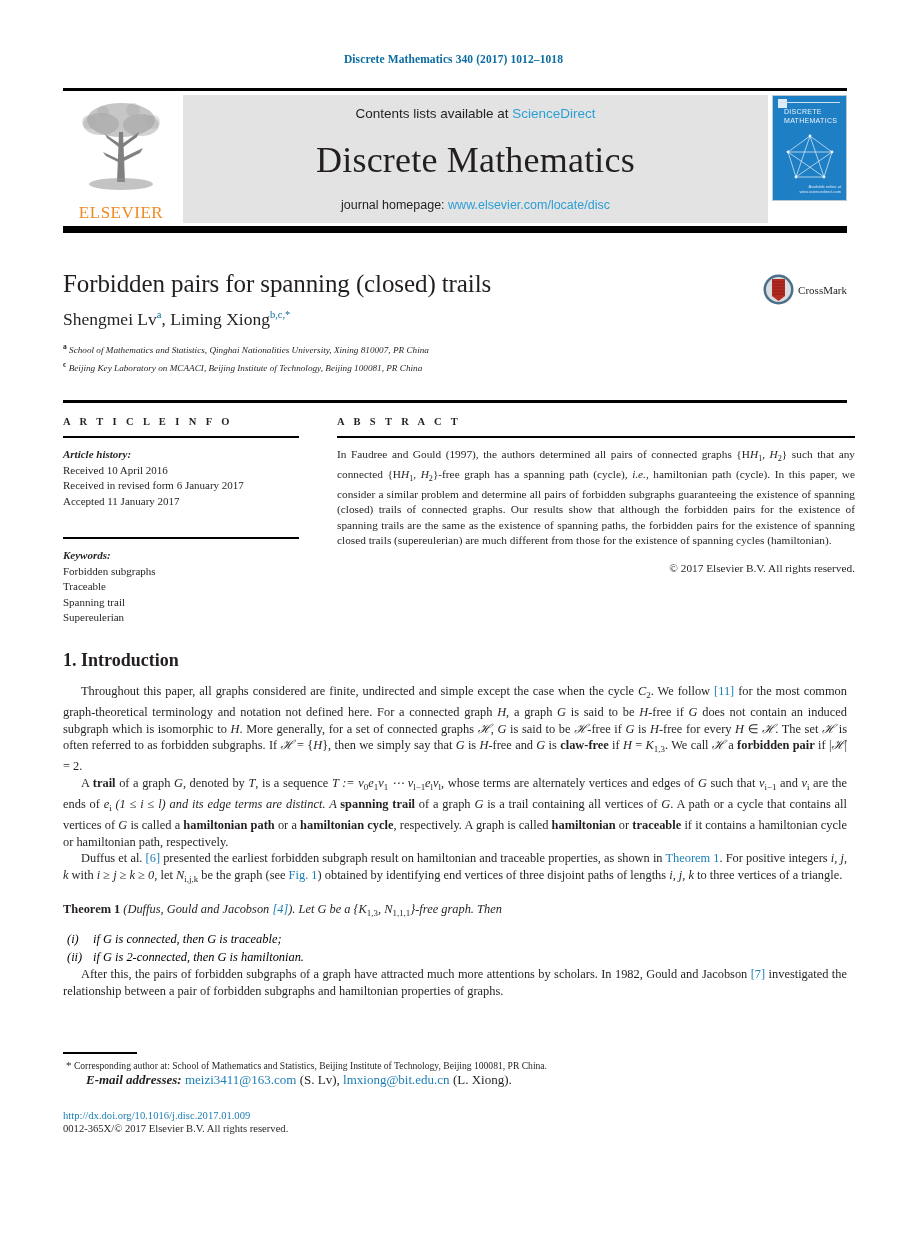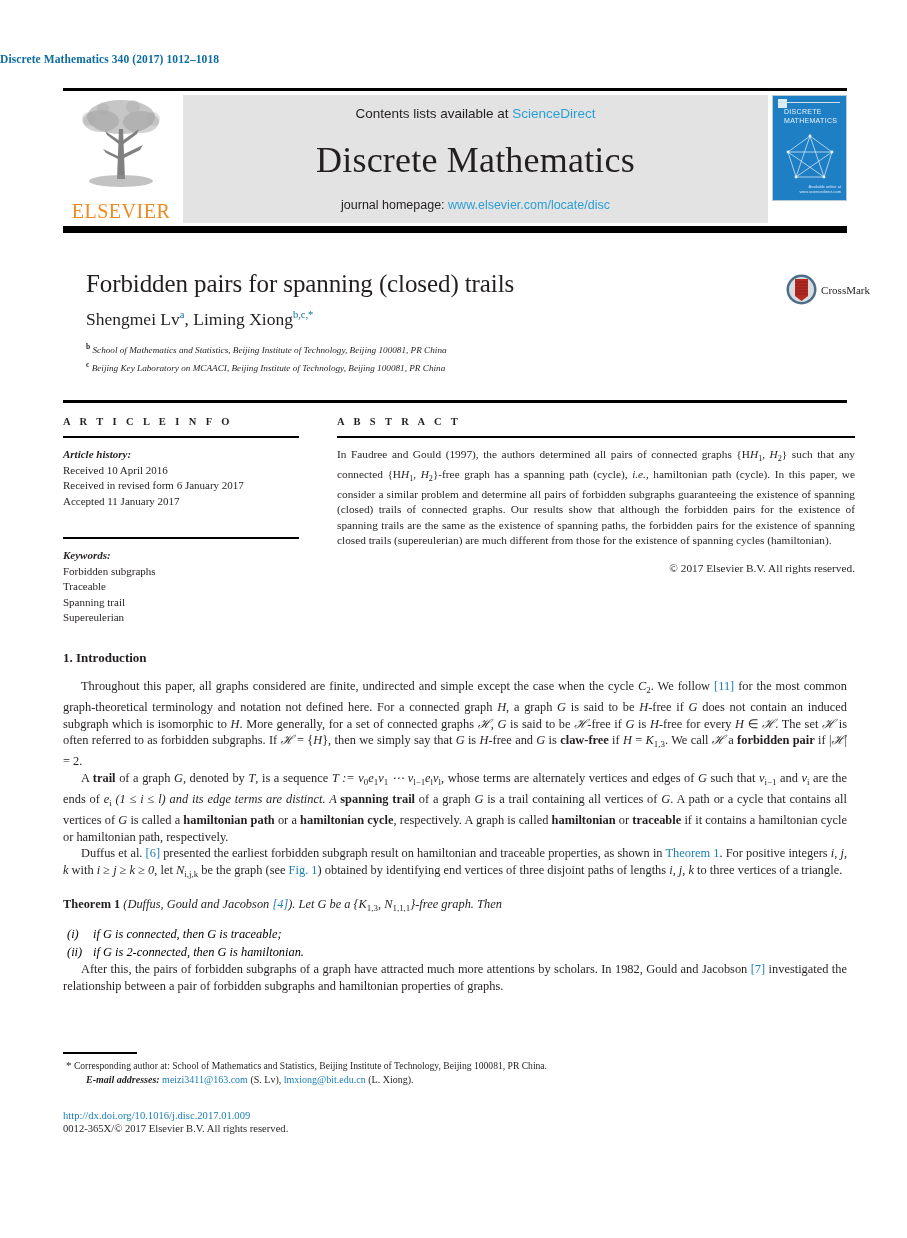--- a/index.html
+++ b/index.html
@@ -20,21 +20,21 @@
     width: 907px;
     height: 1238px;
     background: #fff;
   }
   
   .runhead {
     position: absolute;
     top: 53px;
     left: 0;
     width: 907px;
-    text-align: left;
+    text-align: center;
     font-family: "Liberation Serif", serif;
     font-size: 11.5px;
     font-weight: bold;
     color: #0c6ca0;
     letter-spacing: .1px;
   }
   
   .masthead {
     position: absolute;
     left: 63px;
@@ -58,21 +58,21 @@
     display: flex;
     flex-direction: column;
     align-items: center;
     justify-content: flex-end;
     padding-bottom: 2px;
     box-sizing: border-box;
   }
   .tree-svg { display:block; }
   .elsevier-word {
     font-family: "Liberation Serif", serif;
-    font-size: 20px;
+    font-size: 17px;
     letter-spacing: .5px;
     color: #f08a22;
     line-height: 1;
     margin-top: 10px;
   }
   .contents-cell {
     flex: 1 1 auto;
     background: #e3e3e3;
     display: flex;
     flex-direction: column;
@@ -143,21 +143,20 @@
     background: #000;
     width: 100%;
     margin-top: 3px;
   }
   
   .title-block {
     position: absolute;
     left: 63px;
     top: 270px;
     width: 784px;
-    margin-left: 23px;
   }
   .paper-title {
     font-family: "Liberation Serif", serif;
     font-size: 25px;
     font-weight: normal;
     color: #231f20;
     margin: 0;
     letter-spacing: -.1px;
   }
   .authors {
@@ -262,21 +261,21 @@
   }
   
   .body-wrap {
     position: absolute;
     left: 63px;
     top: 650px;
     width: 784px;
   }
   .h2 {
     font-family: "Liberation Serif", serif;
-    font-size: 13px;
+    font-size: 18px;
     font-weight: bold;
     color: #231f20;
     margin: 0 0 12px 0;
   }
   p.body {
     font-family: "Liberation Serif", serif;
     font-size: 12.4px;
     line-height: 16.6px;
     color: #231f20;
     text-align: justify;
@@ -324,21 +323,21 @@
     font-size: 9.6px;
     line-height: 14.5px;
     color: #231f20;
     margin-top: 4px;
     padding-left: 12px;
     text-indent: -9px;
   }
   .foot-note .star { font-size: 11px; }
   .foot-emails {
     font-family: "Liberation Serif", serif;
-    font-size: 10px;
+    font-size: 13px;
     line-height: 14.5px;
     color: #231f20;
     padding-left: 23px;
   }
   .foot-emails .il { font-style: italic; }
   .doi {
     font-family: "Liberation Serif", serif;
     font-size: 10.6px;
     color: #1a7db5;
     margin-top: 22px;
@@ -420,21 +419,21 @@
     </div>
     <div class="masthead-rule-bottom"></div>
   </div>
 
   <div class="title-block">
     <h1 class="paper-title">Forbidden pairs for spanning (closed) trails</h1>
     <div class="authors">
       <span>Shengmei Lv</span><span class="sup">a</span><span>, Liming Xiong</span><span class="sup">b,c,*</span>
     </div>
     <div class="affils">
-      <div class="affil"><span class="lab">b</span> <span>School of Mathematics and Statistics, Beijing Institute of Technology, Beijing 100081, PR China</span></div>
+      <div class="affil"><span class="lab">a</span> <span>School of Mathematics and Statistics, Qinghai Nationalities University, Xining 810007, PR China</span></div>
       <div class="affil"><span class="lab">c</span> <span>Beijing Key Laboratory on MCAACI, Beijing Institute of Technology, Beijing 100081, PR China</span></div>
     </div>
 
     <div class="crossmark">
       <svg width="31" height="31" viewBox="0 0 31 31">
         <circle cx="15.5" cy="15.5" r="15" fill="#4a6f8a"></circle>
         <circle cx="15.5" cy="15.5" r="12.5" fill="#d9dde0"></circle>
         <path d="M9 5 h13 v17 l-6.5 5 l-6.5 -5 Z" fill="#b32b23"></path>
         <g stroke="#8e1f18" stroke-width="1">
           <line x1="9.5" y1="8" x2="21.5" y2="8"></line>

